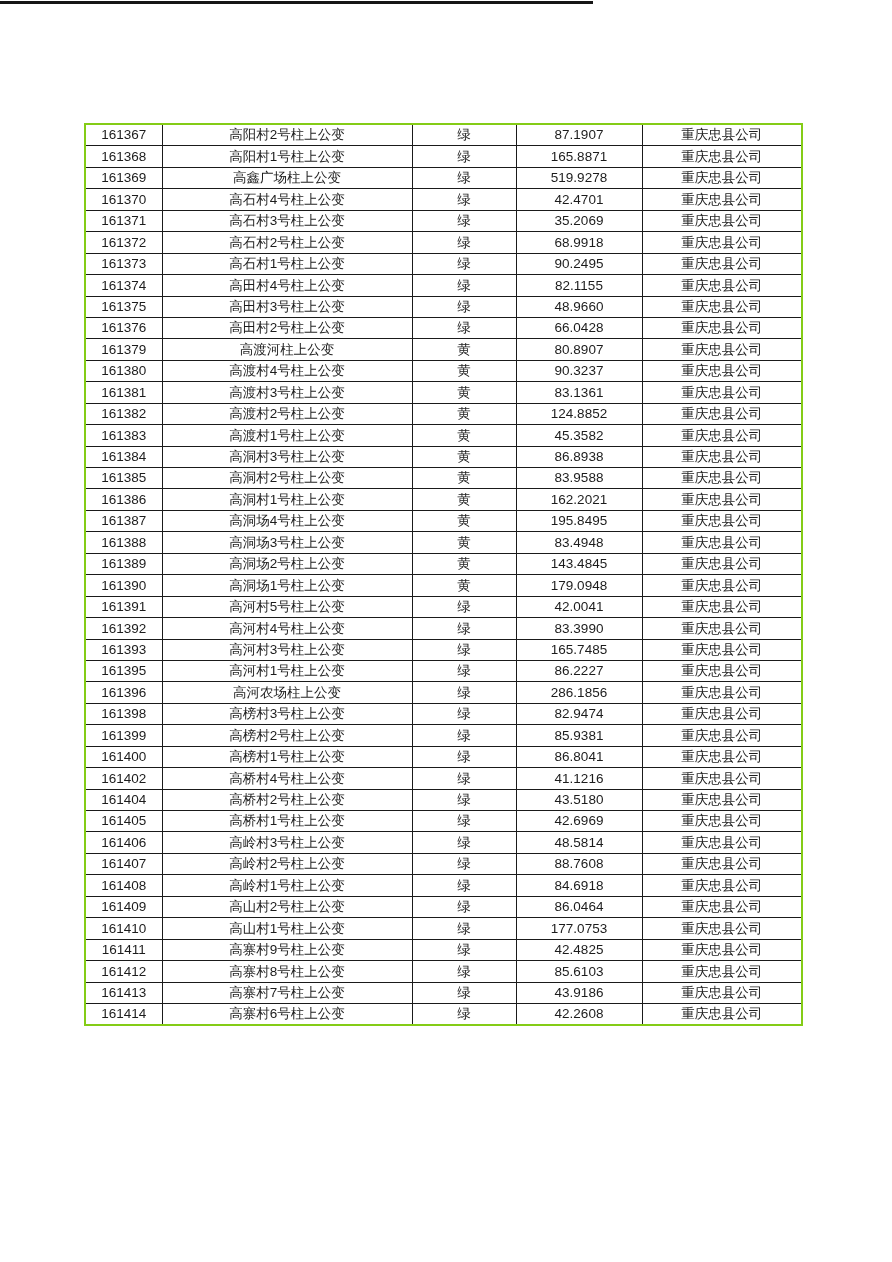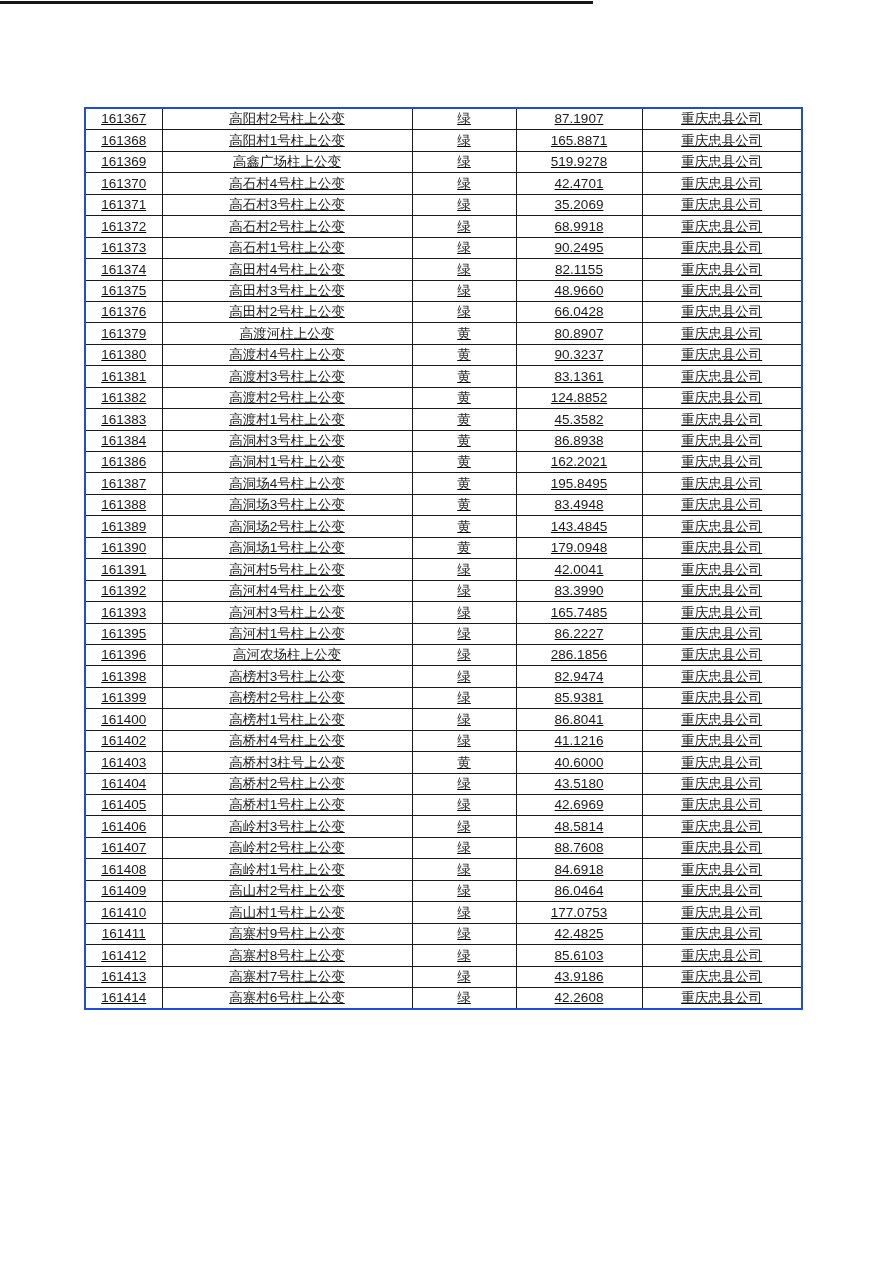--- a/index.html
+++ b/index.html
@@ -19,26 +19,25 @@
     position: absolute;
     top: 1px;
     left: 0;
     width: 593px;
     height: 3px;
     background: #161616;
   }
   table.data-table {
     position: absolute;
     left: 84px;
-    top: 107px;
+    top: 123px;
     width: 717px;
     border-collapse: collapse;
     table-layout: fixed;
-    border: 2px solid #1d4ed8;
-    text-decoration: underline;
+    border: 2px solid #84cc16;
   }
   table.data-table td {
     border: 1px solid #1a1a1a;
     height: 20.45px;
     padding: 0 2px;
     text-align: center;
     vertical-align: middle;
     font-size: 13.5px;
     color: #1c1c1c;
     line-height: 1;
@@ -171,20 +170,27 @@
           <td>重庆忠县公司</td>
         </tr>
         <tr>
           <td>161384</td>
           <td>高洞村3号柱上公变</td>
           <td>黄</td>
           <td>86.8938</td>
           <td>重庆忠县公司</td>
         </tr>
         <tr>
+          <td>161385</td>
+          <td>高洞村2号柱上公变</td>
+          <td>黄</td>
+          <td>83.9588</td>
+          <td>重庆忠县公司</td>
+        </tr>
+        <tr>
           <td>161386</td>
           <td>高洞村1号柱上公变</td>
           <td>黄</td>
           <td>162.2021</td>
           <td>重庆忠县公司</td>
         </tr>
         <tr>
           <td>161387</td>
           <td>高洞场4号柱上公变</td>
           <td>黄</td>
@@ -266,27 +272,20 @@
           <td>高榜村1号柱上公变</td>
           <td>绿</td>
           <td>86.8041</td>
           <td>重庆忠县公司</td>
         </tr>
         <tr>
           <td>161402</td>
           <td>高桥村4号柱上公变</td>
           <td>绿</td>
           <td>41.1216</td>
-          <td>重庆忠县公司</td>
-        </tr>
-        <tr>
-          <td>161403</td>
-          <td>高桥村3柱号上公变</td>
-          <td>黄</td>
-          <td>40.6000</td>
           <td>重庆忠县公司</td>
         </tr>
         <tr>
           <td>161404</td>
           <td>高桥村2号柱上公变</td>
           <td>绿</td>
           <td>43.5180</td>
           <td>重庆忠县公司</td>
         </tr>
         <tr>

